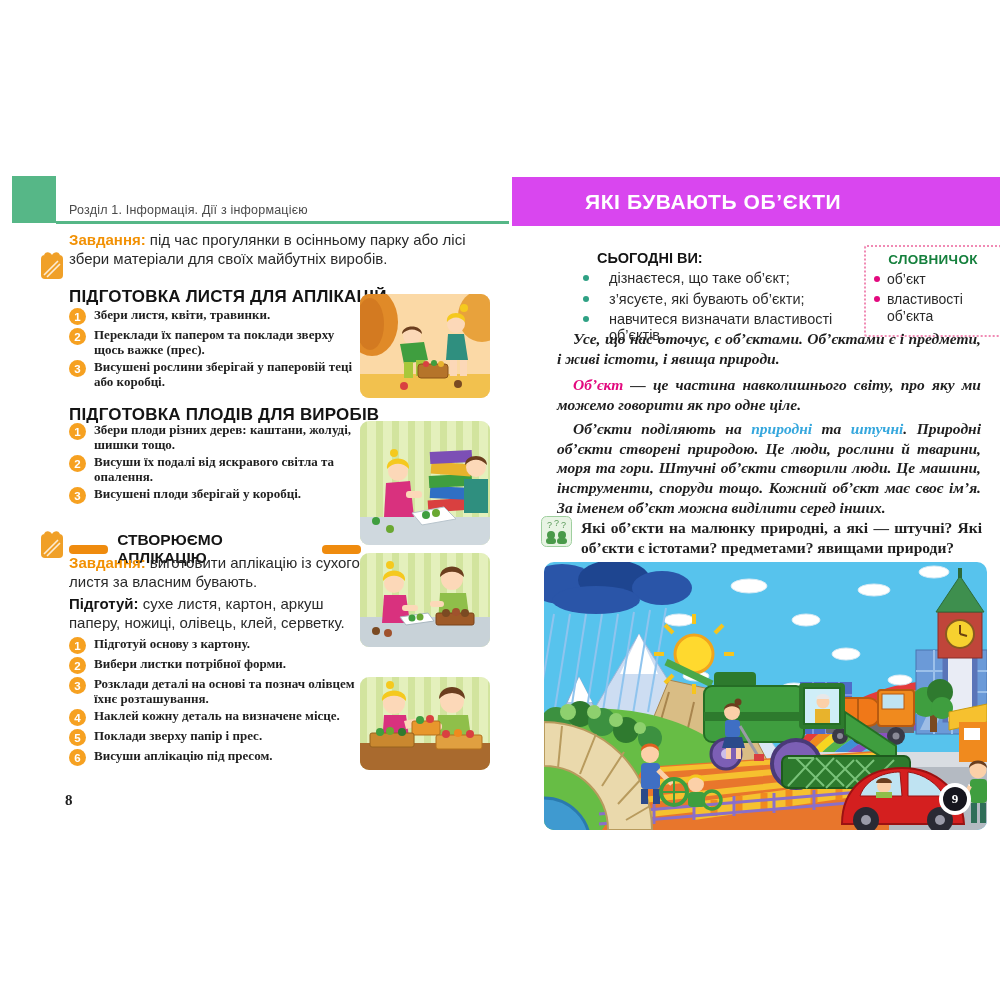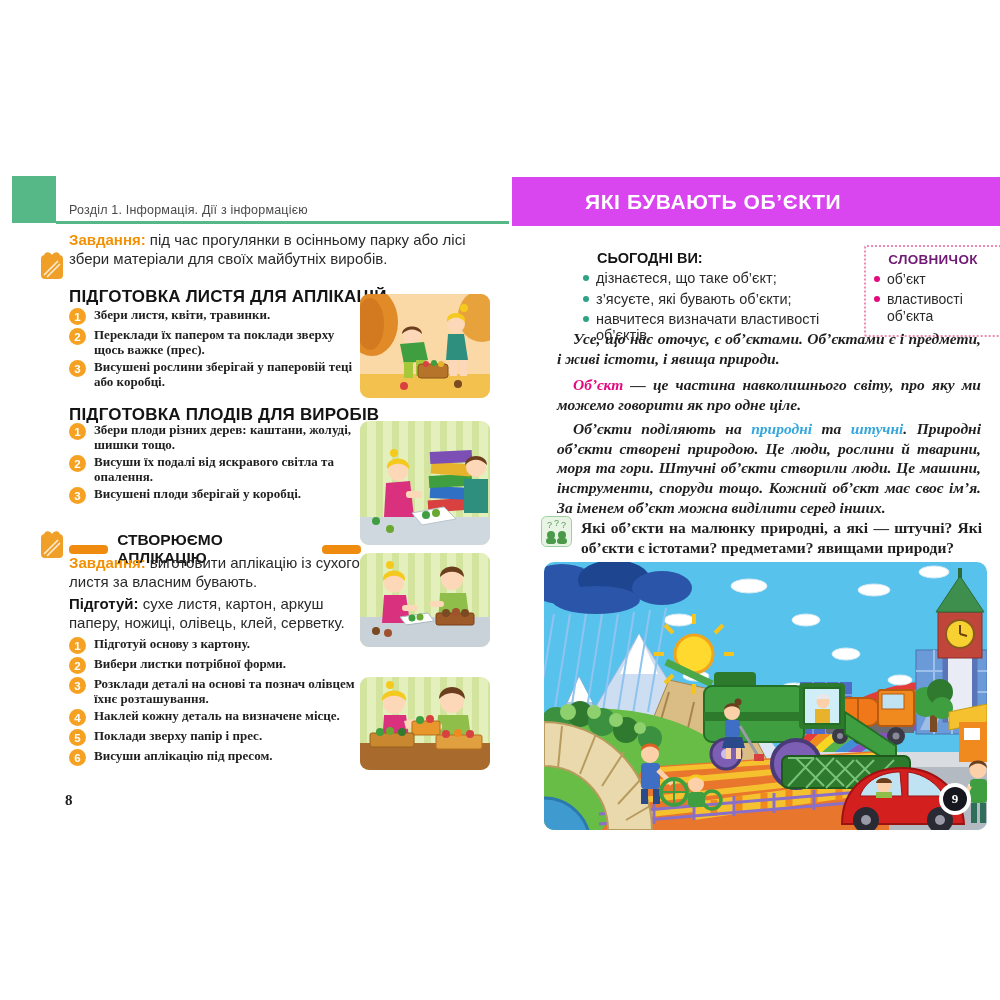--- a/index.html
+++ b/index.html
@@ -40,24 +40,24 @@
   #img2{top:421px;height:124px;}
   #img3{top:553px;height:94px;}
   #img4{top:677px;height:93px;}
   .mini svg{display:block;}
 
   
   #banner{left:500px;top:177px;width:500px;height:49px;background:#d946ef;}
   #banner-title{padding-left:73px;line-height:49px;color:#fff;font-size:21px;font-weight:bold;letter-spacing:.6px;}
   #today-title{left:585px;top:250px;font-size:14.5px;font-weight:bold;color:#141414;}
   #today-list{left:571px;top:270px;width:270px;}
-  .trow{display:flex;gap:7px;align-items:flex-start;margin-bottom:4.5px;font-size:14.5px;color:#2a2a2a;}
+  .trow{display:flex;gap:20px;align-items:flex-start;margin-bottom:4.5px;font-size:14.5px;color:#2a2a2a;}
   .dot{flex:0 0 6px;height:6px;border-radius:50%;background:#2fa184;margin-top:5px;}
   #glossary{left:852px;top:245px;width:118px;border:2px dotted #f08ab4;border-radius:3px;padding:5px 8px 7px;background:#fff;}
-  #glossary .g-title{color:#701a75;font-size:13.5px;font-weight:bold;text-align:center;letter-spacing:.3px;margin-bottom:4px;}
+  #glossary .g-title{color:#15803d;font-size:13.5px;font-weight:bold;text-align:center;letter-spacing:.3px;margin-bottom:4px;}
   .grow{display:flex;gap:7px;align-items:flex-start;margin-bottom:2px;font-size:14px;color:#2a2a2a;line-height:1.25;}
   .gdot{flex:0 0 6px;height:6px;border-radius:50%;background:#e3097e;margin-top:5px;}
   .para{left:545px;width:424px;font-size:15.5px;line-height:1.27;text-align:justify;text-indent:16px;font-style:italic;}
   #p1{top:329px;}
   #p2{top:375px;}
   #p3{top:419px;}
   .term{color:#e3097e;}
   .blue{color:#35a7dd;}
   #q-icon{left:529px;top:516px;width:31px;height:31px;}
   #q-text{left:569px;top:518px;width:401px;font-size:15.5px;line-height:1.27;text-align:justify;}

